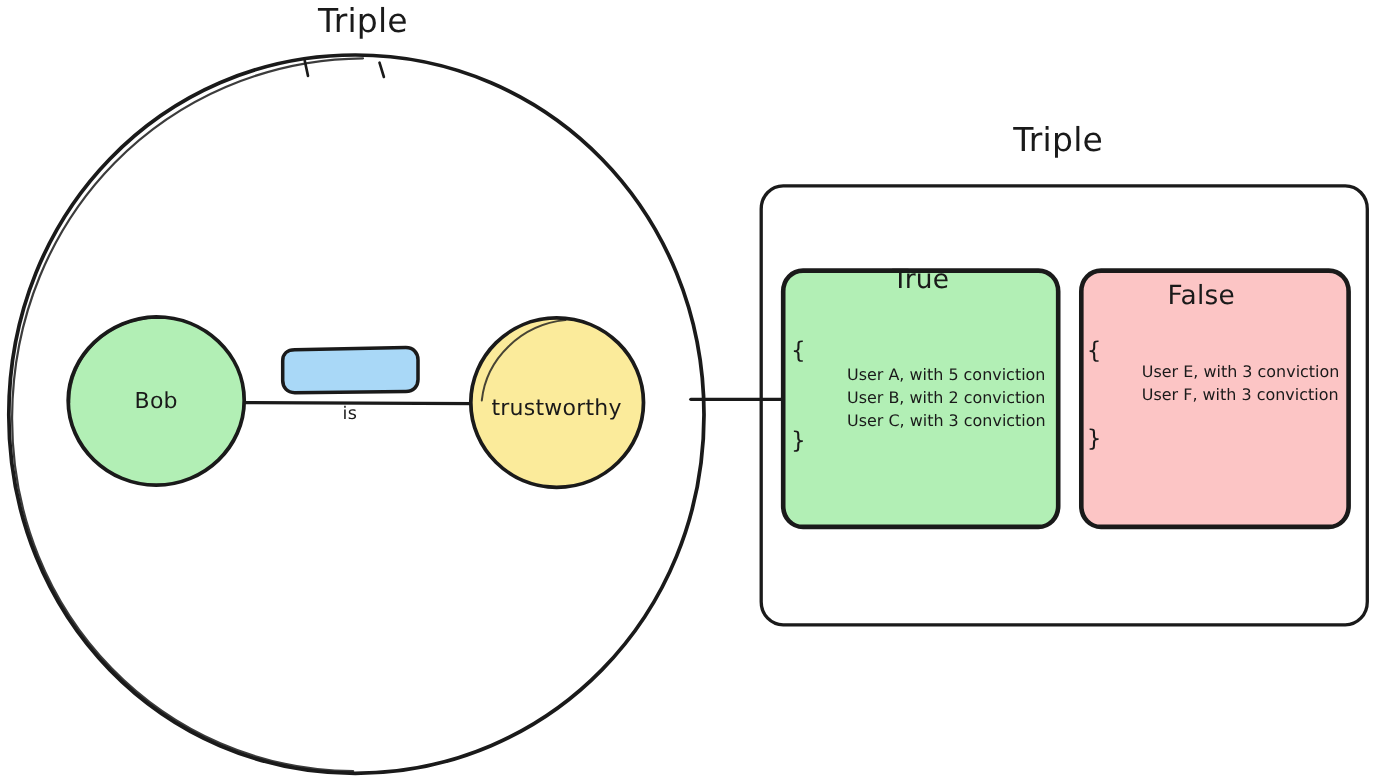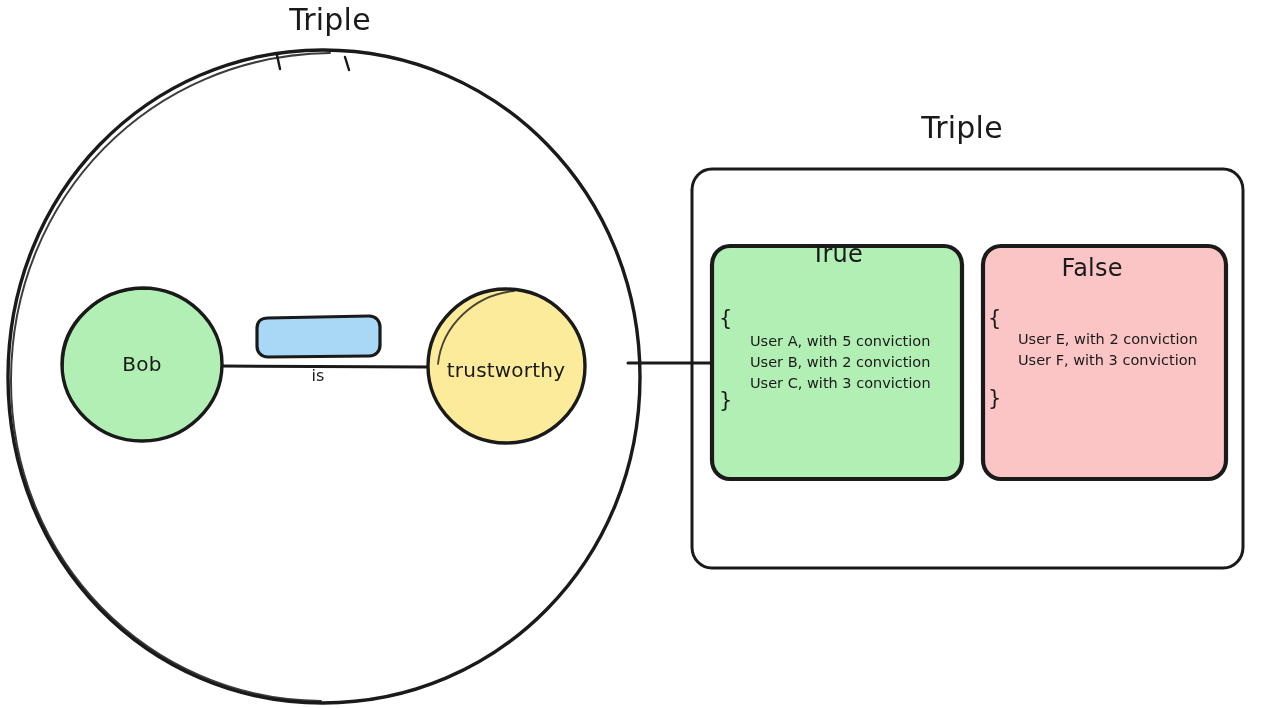--- a/index.html
+++ b/index.html
@@ -67,20 +67,21 @@
   .brace {
     font-size: 21px;
     line-height: 1;
   }
 
   .row-list {
     position: absolute;
     font-size: 14.5px;
     line-height: 21px;
     white-space: nowrap;
+    margin-left: 20px;
   }
   .row-list .row { display: block; }
 
   
   .hand {
     font-family: "DejaVu Sans", sans-serif;
   }
 </style>
 </head>
 <body>
@@ -199,19 +200,19 @@
     <span class="row">User C, with 3 conviction</span>
   </div>
 
   <div class="lbl brace hand" style="left:719px; top:390px;">}</div>
 
   <div class="lbl block-title hand" style="left:1092px; top:254px;">False</div>
 
   <div class="lbl brace hand" style="left:988px; top:308px;">{</div>
 
   <div class="row-list hand" style="left:1018px; top:329px;">
-    <span class="row">User E, with 2 conviction</span>
+    <span class="row">User E, with 3 conviction</span>
     <span class="row">User F, with 3 conviction</span>
   </div>
 
   <div class="lbl brace hand" style="left:988px; top:388px;">}</div>
 
 </div>
 
 </body></html>

